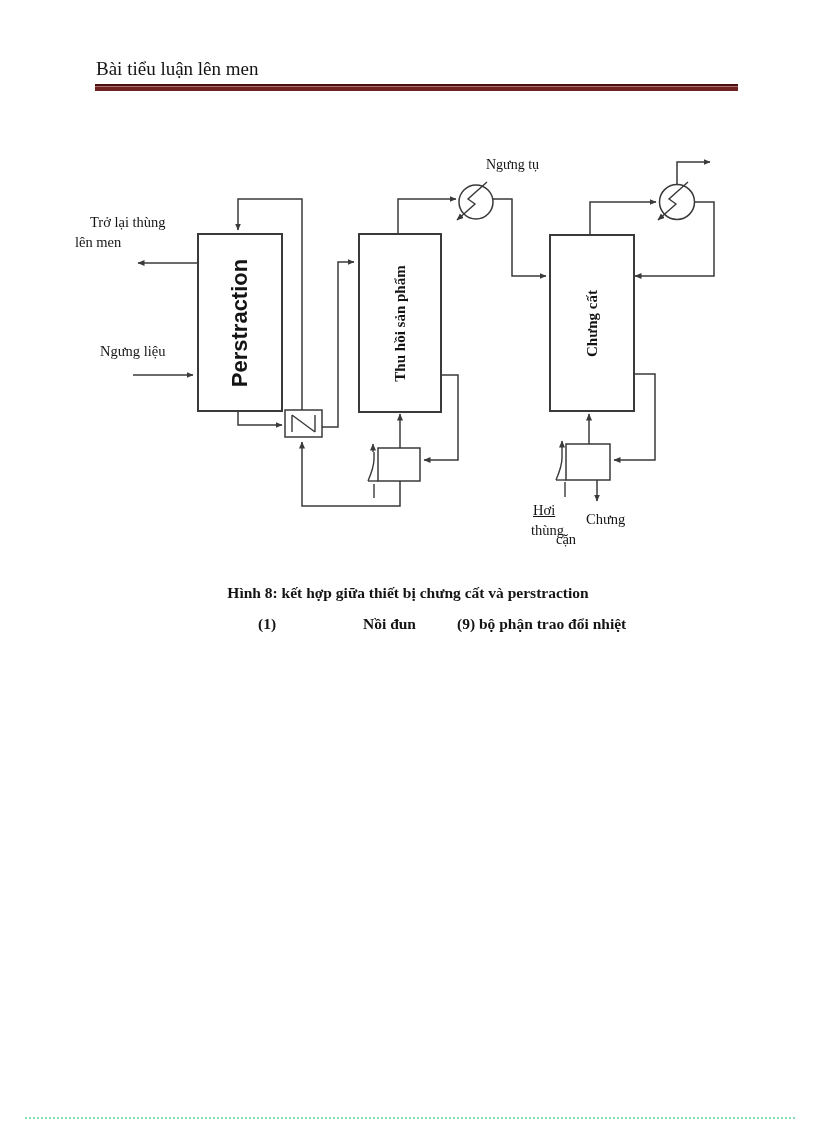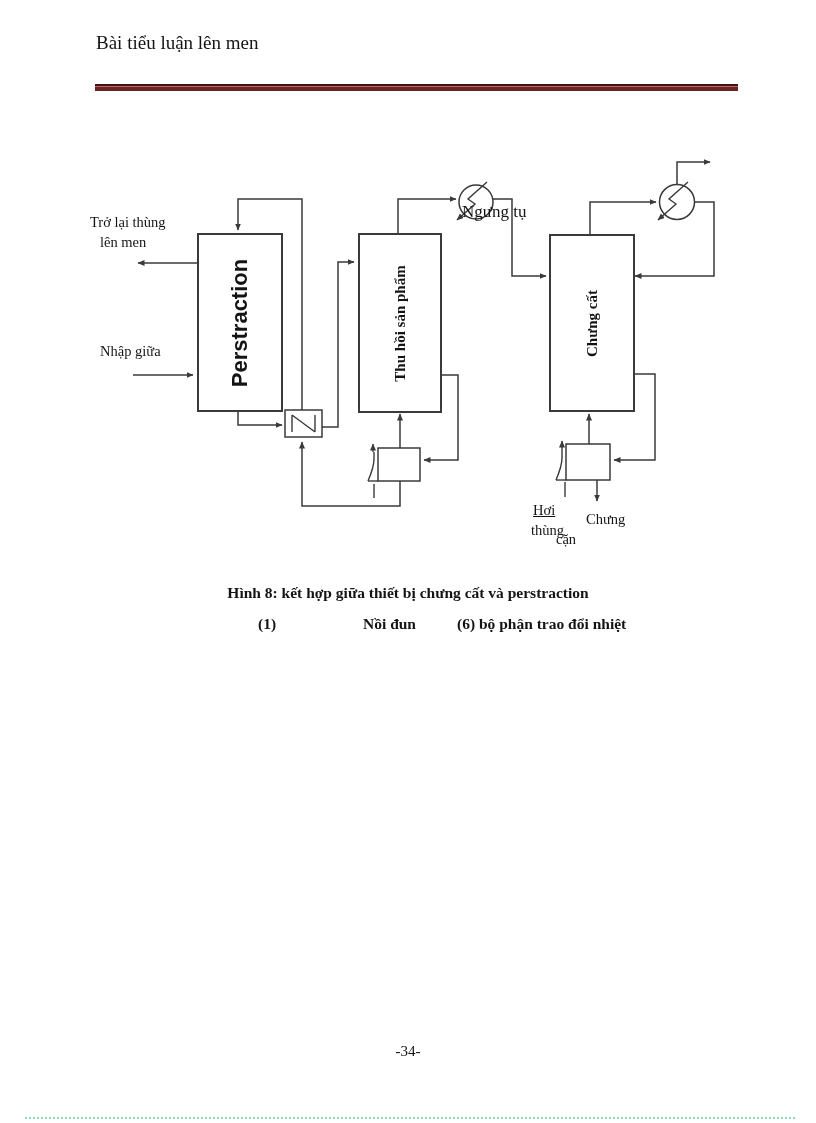--- a/index.html
+++ b/index.html
@@ -42,21 +42,21 @@
   .cap{font-weight:bold;font-size:15.5px;white-space:nowrap;}
   #caption-title{left:0;top:584px;width:816px;text-align:center;}
   #footer-page{left:0;top:1043px;width:816px;text-align:center;font-size:15px;}
   #bottom-dots{left:25px;top:1117px;width:770px;height:0;border-top:2px dotted var(--dots-color);}
 </style>
 </head>
 <body>
 
 <div id="page">
 
-  <div class="abs hdr" style="left:96px;top:32px;">Bài tiểu luận lên men</div>
+  <div class="abs hdr" style="left:96px;top:58px;">Bài tiểu luận lên men</div>
   <div id="header-rule" class="abs"></div>
 
   <svg class="abs" style="left:0;top:0;" width="816" height="680" viewBox="0 0 816 680">
     <defs>
       <marker id="ah" markerWidth="8" markerHeight="7" refX="6.5" refY="3" orient="auto" markerUnits="userSpaceOnUse">
         <path d="M0,0 L7,3 L0,6 Z" style="fill:var(--line-color);"></path>
       </marker>
     </defs>
 
     <polyline class="ln" points="302,410 302,199 238,199 238,230" marker-end="url(#ah)"></polyline>
@@ -126,34 +126,33 @@
   <div class="abs unit-box" style="left:197px;top:233px;width:82px;height:175px;">
     <span class="rot sans-bold">Perstraction</span>
   </div>
   <div class="abs unit-box" style="left:358px;top:233px;width:80px;height:176px;">
     <span class="rot serif-bold">Thu hồi sản phẩm</span>
   </div>
   <div class="abs unit-box" style="left:549px;top:234px;width:82px;height:174px;">
     <span class="rot serif-bold">Chưng cất</span>
   </div>
 
-  <div class="abs lbl" style="left:462px;top:156px;font-size:17px;margin-top:47px;">Ngưng tụ</div>
+  <div class="abs lbl" style="left:486px;top:156px;font-size:14px;">Ngưng tụ</div>
 
   <div class="abs lbl" style="left:90px;top:213px;">Trở lại thùng</div>
-  <div class="abs lbl" style="left:100px;top:233px;">lên men</div>
+  <div class="abs lbl" style="left:75px;top:233px;">lên men</div>
 
-  <div class="abs lbl" style="left:100px;top:342px;">Nhập giữa</div>
+  <div class="abs lbl" style="left:100px;top:342px;">Ngưng liệu</div>
 
   <div class="abs lbl" style="left:533px;top:501px;text-decoration:underline;">Hơi</div>
   <div class="abs lbl" style="left:531px;top:521px;">thùng</div>
 
   <div class="abs lbl" style="left:586px;top:510px;">Chưng</div>
   <div class="abs lbl" style="left:556px;top:530px;">cặn</div>
 
   <div id="caption-title" class="abs cap">Hình 8: kết hợp giữa thiết bị chưng cất và perstraction</div>
   <div class="abs cap" style="left:258px;top:615px;">(1)</div>
   <div class="abs cap" style="left:363px;top:615px;">Nồi đun</div>
-  <div class="abs cap" style="left:457px;top:615px;">(6) bộ phận trao đổi nhiệt</div>
+  <div class="abs cap" style="left:457px;top:615px;">(9) bộ phận trao đổi nhiệt</div>
 
-  <div id="footer-page" class="abs">-34-</div>
   <div id="bottom-dots" class="abs"></div>
 
 </div>
 
 </body></html>

